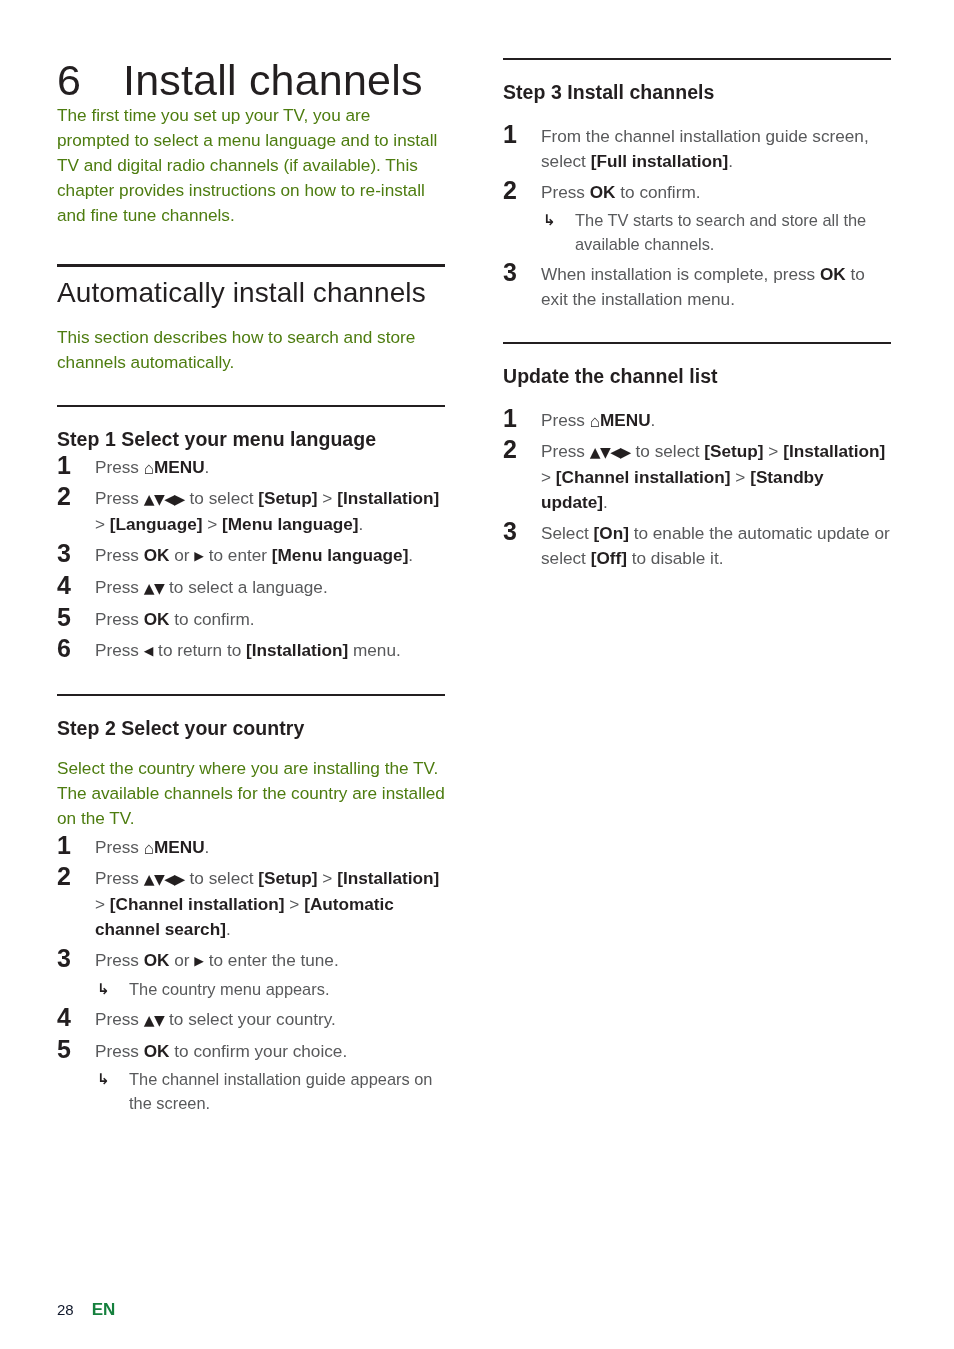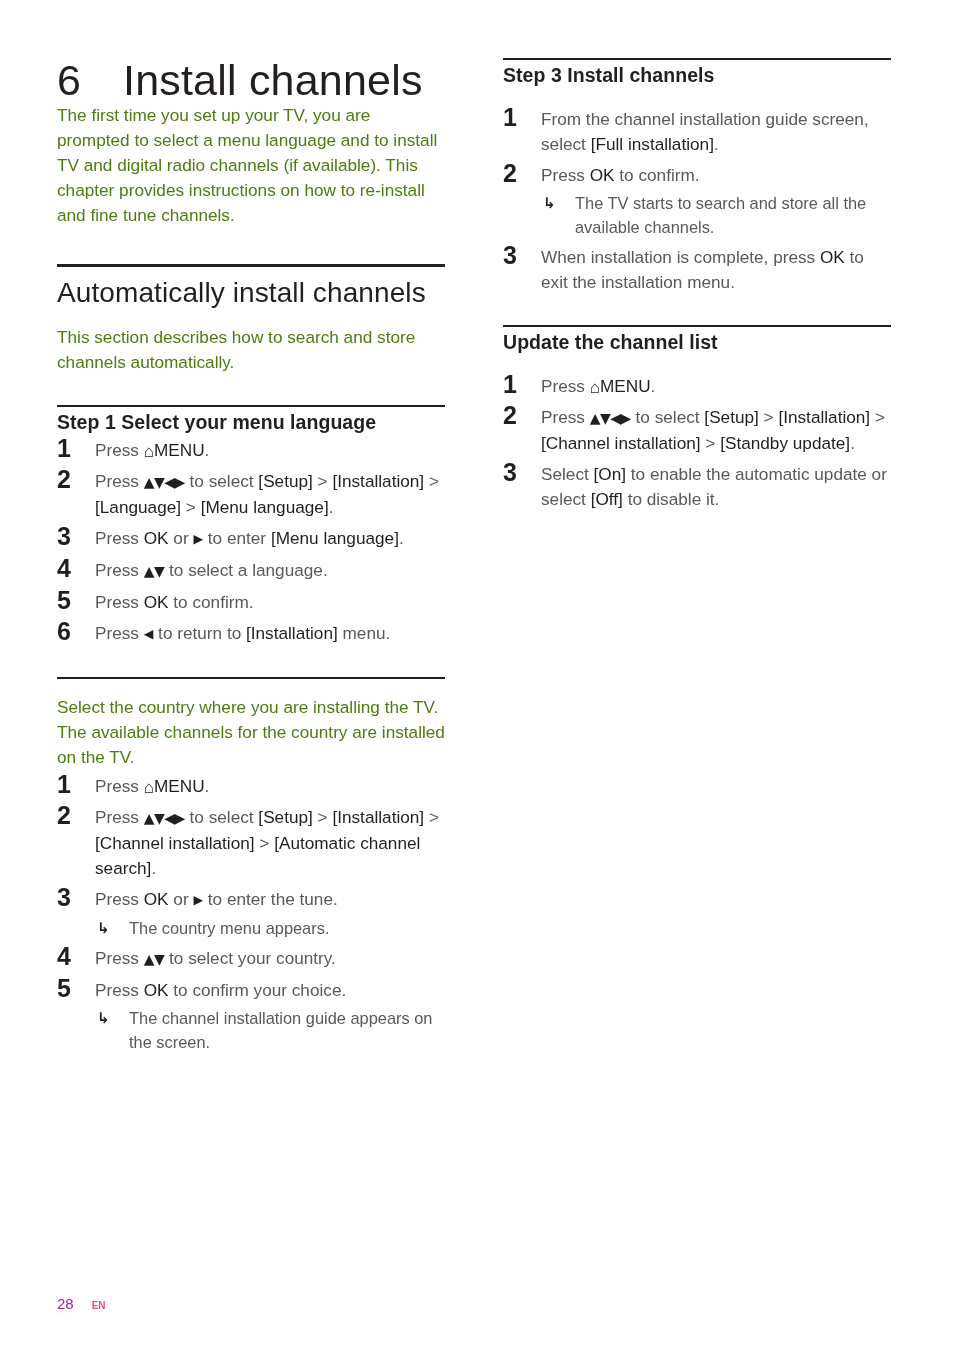--- a/index.html
+++ b/index.html
@@ -80,21 +80,21 @@
     font-weight: 400;
     color: #231f20;
     margin: 10px 0 0 0;
     line-height: 1.15;
     letter-spacing: 0.1px;
   }
   h3.sub-title {
     font-size: 19.5px;
     font-weight: 700;
     color: #231f20;
-    margin: 4px 0 0 0;
+    margin: 21px 0 0 0;
     line-height: 1.2;
     letter-spacing: 0.05px;
   }
 
   
   ol.steps {
     list-style: none;
     margin: 4px 0 0 0;
     padding: 0;
   }
@@ -114,21 +114,21 @@
     top: -4px;
     font-size: 25px;
     font-weight: 700;
     color: #231f20;
     line-height: 28px;
   }
   .step-body { display: block; }
 
   
   b, strong {
-    font-weight: 400;
+    font-weight: 700;
     color: #231f20;
   }
 
   
   .glyph {
     color: #231f20;
     font-weight: 700;
     font-family: "DejaVu Sans", sans-serif;
     font-size: 14px;
     letter-spacing: -0.5px;
@@ -176,26 +176,26 @@
   .footer {
     position: absolute;
     left: 57px;
     top: 1280px;
     display: flex;
     align-items: baseline;
     gap: 18px;
   }
   .footer-page {
     font-size: 15px;
-    color: #a21caf;
+    color: #0f172a;
     font-weight: 300;
   }
   .footer-lang {
-    font-size: 10px;
-    color: #ec4899;
+    font-size: 17px;
+    color: #15803d;
     font-weight: 700;
     margin-top: 20px;
   }
   .gap-sec  { height: 36px; }
   .gap-sub  { height: 30px; }
   .gap-small{ height: 16px; }
 </style>
 </head>
 <body>
 
@@ -244,20 +244,21 @@
         </li>
         <li>
           <span class="step-num">6</span>
           <span class="step-body"><span>Press </span><span class="glyph-single">◀</span><span> to return to </span><b>[Installation]</b><span> menu.</span></span>
         </li>
       </ol>
 
     <div class="gap-sub"></div>
 
     <div class="rule-thin"></div>
+    <h3 class="sub-title">Step 2 Select your country</h3>
     <div class="gap-small"></div>
     <p class="body">Select the country where you are installing the TV. The available channels for the country are installed on the TV.</p>
     <ol class="steps">
         <li>
           <span class="step-num">1</span>
           <span class="step-body"><span>Press </span><span class="glyph-home">⌂</span><b>MENU</b><span>.</span></span>
         </li>
         <li>
           <span class="step-num">2</span>
           <span class="step-body"><span>Press </span><span class="glyph">▲▼◀▶</span><span> to select </span><b>[Setup]</b><span> &gt; </span><b>[Installation]</b><span> &gt; </span><b>[Channel installation]</b><span> &gt; </span><b>[Automatic channel search]</b><span>.</span></span>

